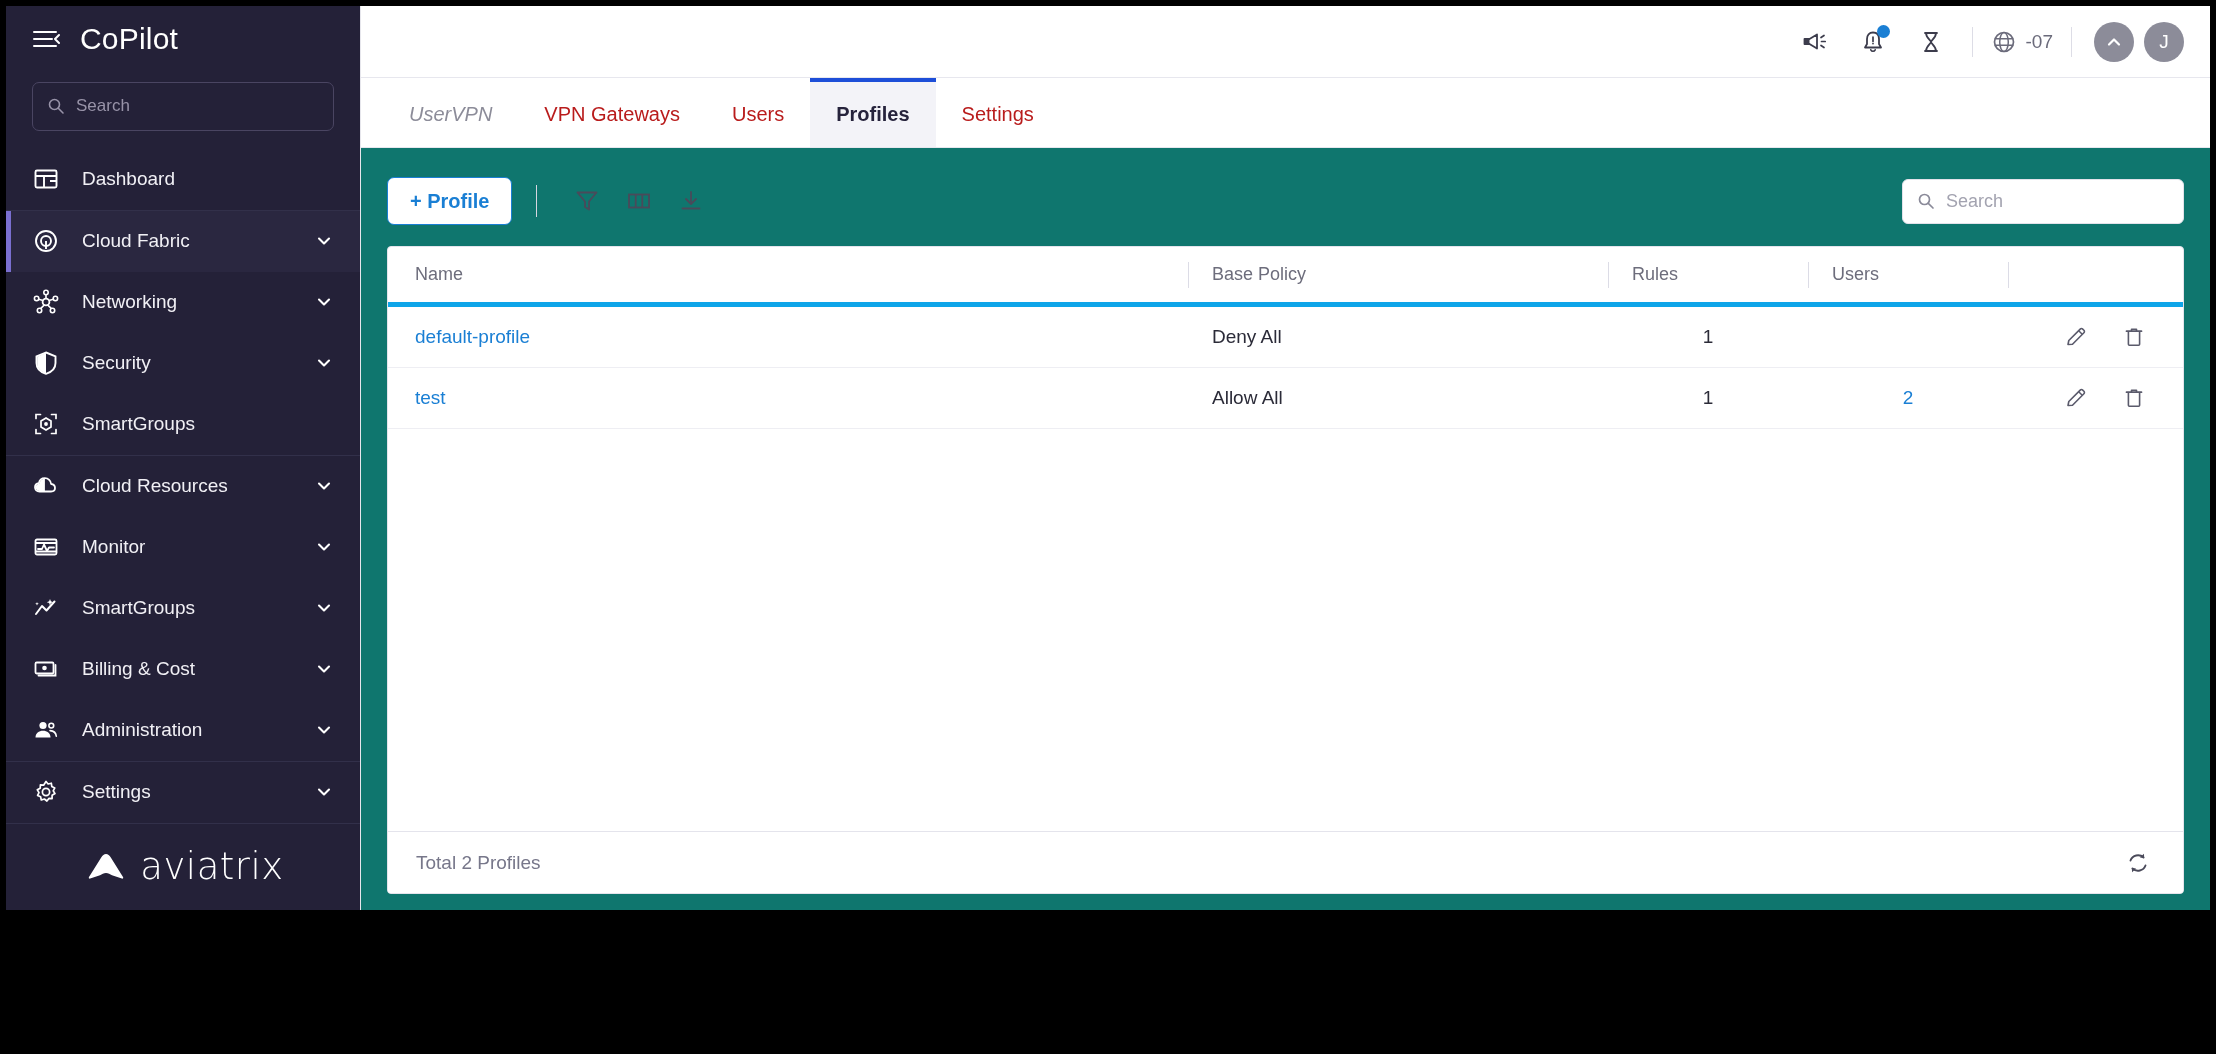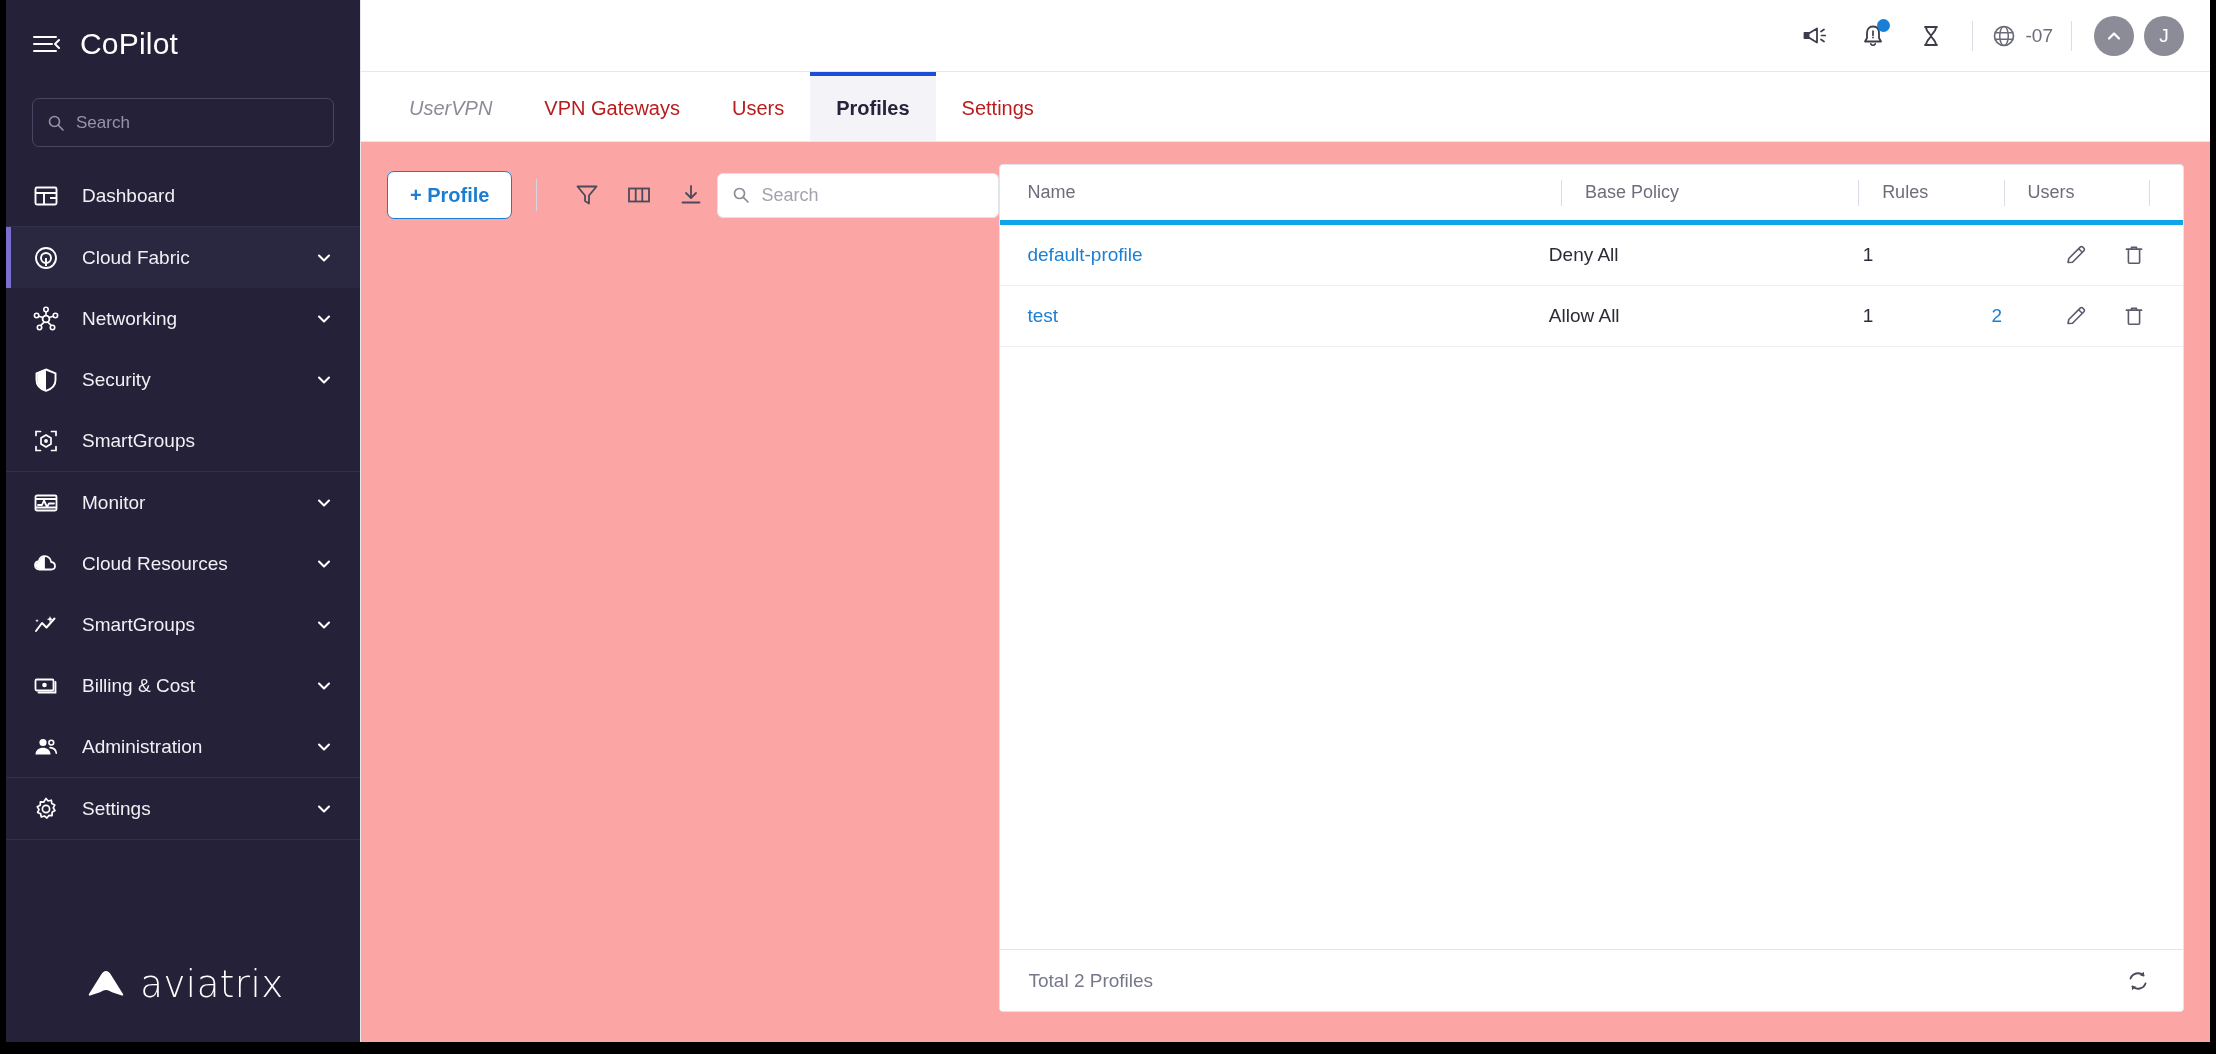--- a/index.html
+++ b/index.html
@@ -7,22 +7,22 @@
   html, body {
     width: 2216px;
     height: 1054px;
     overflow: hidden;
     background: #000;
     font-family: "Liberation Sans", sans-serif;
   }
 
   .app {
     position: absolute;
-    left: 6px; top: 0;
-    width: 2204px; height: 1042px;
+    left: 6px; top: 6px;
+    width: 2204px; height: 904px;
     background: #ffffff;
     display: flex;
     overflow: hidden;
   }
 
   
   .sidebar {
     width: 355px;
     min-width: 355px;
     background: #242138;
@@ -189,24 +189,24 @@
   .tab.active {
     background: #f3f3f8;
     color: #26233c;
     font-weight: bold;
     border-top: 4px solid #1d4ed8;
   }
 
   
   .content {
     flex: 1;
-    background: #fca5a5;
-    padding: 22px 26px 30px 26px;
-    display: flex;
-    flex-direction: row;
+    background: #0f766e;
+    padding: 22px 26px 16px 26px;
+    display: flex;
+    flex-direction: column;
     min-height: 0;
   }
   .toolbar {
     height: 62px;
     display: flex;
     align-items: center;
     gap: 0px;
     margin-bottom: 14px;
   }
   .btn-primary {
@@ -404,41 +404,41 @@
             </svg>
           </span>
           <span class="nav-label">SmartGroups</span>
         </div>
       </div>
 
       <div class="nav-group">
         <div class="nav-item">
           <span class="nav-icon">
             <svg width="26" height="26" viewBox="0 0 26 26">
+              <path d="M6.5 18.5 C3.8 18.5 2 16.6 2 14.3 C2 12.1 3.7 10.3 5.9 10.1 C6.4 7.3 8.9 5.2 11.9 5.2 C15.2 5.2 17.9 7.8 18.1 11 C20.4 11.2 22 13 22 15 C22 17 20.3 18.5 18 18.5 Z" stroke="#ffffff" stroke-width="1.8" fill="none" stroke-linejoin="round"></path>
+              <path d="M11.9 5.6 C9.1 5.7 6.8 7.7 6.4 10.4 C4.3 10.7 2.6 12.3 2.6 14.3 C2.6 16.2 4.1 17.9 6.5 17.9 L11.9 17.9 Z" fill="#ffffff"></path>
+            </svg>
+          </span>
+          <span class="nav-label">Cloud Resources</span>
+          <span class="chev">
+            <svg width="18" height="18" viewBox="0 0 18 18">
+                <path d="M4 6.5 L9 11.5 L14 6.5" stroke="#ffffff" stroke-width="2.1" fill="none" stroke-linecap="round" stroke-linejoin="round"></path>
+              </svg>
+          </span>
+        </div>
+
+        <div class="nav-item">
+          <span class="nav-icon">
+            <svg width="26" height="26" viewBox="0 0 26 26">
               <rect x="2.5" y="5.5" width="21" height="15" rx="1.5" stroke="#ffffff" stroke-width="1.8" fill="none"></rect>
               <path d="M2.5 9 H23.5 M2.5 17.5 H23.5" stroke="#ffffff" stroke-width="1.8"></path>
               <path d="M5 15 L9 15 L11 10.5 L14 17 L16 13.5 L21 13.5" stroke="#ffffff" stroke-width="1.8" fill="none" stroke-linejoin="round" stroke-linecap="round"></path>
             </svg>
           </span>
           <span class="nav-label">Monitor</span>
-          <span class="chev">
-            <svg width="18" height="18" viewBox="0 0 18 18">
-                <path d="M4 6.5 L9 11.5 L14 6.5" stroke="#ffffff" stroke-width="2.1" fill="none" stroke-linecap="round" stroke-linejoin="round"></path>
-              </svg>
-          </span>
-        </div>
-
-        <div class="nav-item">
-          <span class="nav-icon">
-            <svg width="26" height="26" viewBox="0 0 26 26">
-              <path d="M6.5 18.5 C3.8 18.5 2 16.6 2 14.3 C2 12.1 3.7 10.3 5.9 10.1 C6.4 7.3 8.9 5.2 11.9 5.2 C15.2 5.2 17.9 7.8 18.1 11 C20.4 11.2 22 13 22 15 C22 17 20.3 18.5 18 18.5 Z" stroke="#ffffff" stroke-width="1.8" fill="none" stroke-linejoin="round"></path>
-              <path d="M11.9 5.6 C9.1 5.7 6.8 7.7 6.4 10.4 C4.3 10.7 2.6 12.3 2.6 14.3 C2.6 16.2 4.1 17.9 6.5 17.9 L11.9 17.9 Z" fill="#ffffff"></path>
-            </svg>
-          </span>
-          <span class="nav-label">Cloud Resources</span>
           <span class="chev">
             <svg width="18" height="18" viewBox="0 0 18 18">
                 <path d="M4 6.5 L9 11.5 L14 6.5" stroke="#ffffff" stroke-width="2.1" fill="none" stroke-linecap="round" stroke-linejoin="round"></path>
               </svg>
           </span>
         </div>
 
         <div class="nav-item">
           <span class="nav-icon">
             <svg width="26" height="26" viewBox="0 0 26 26">

